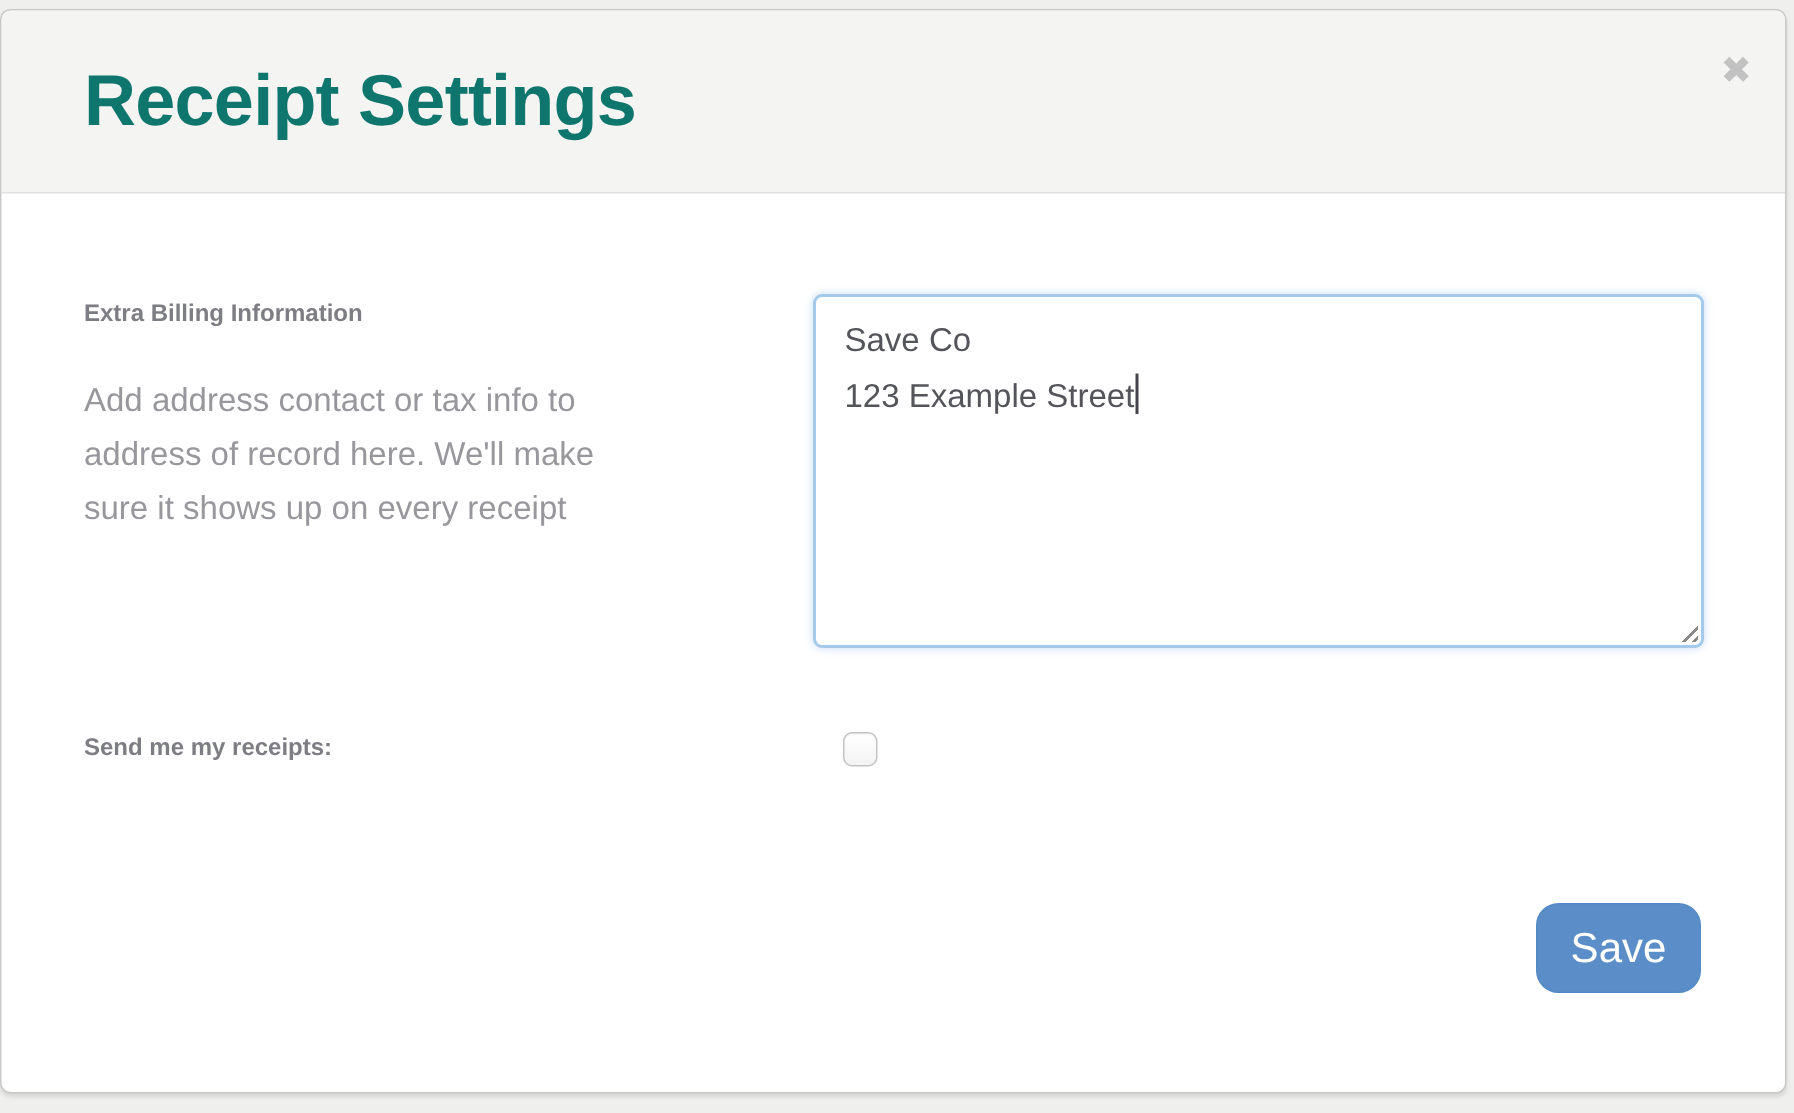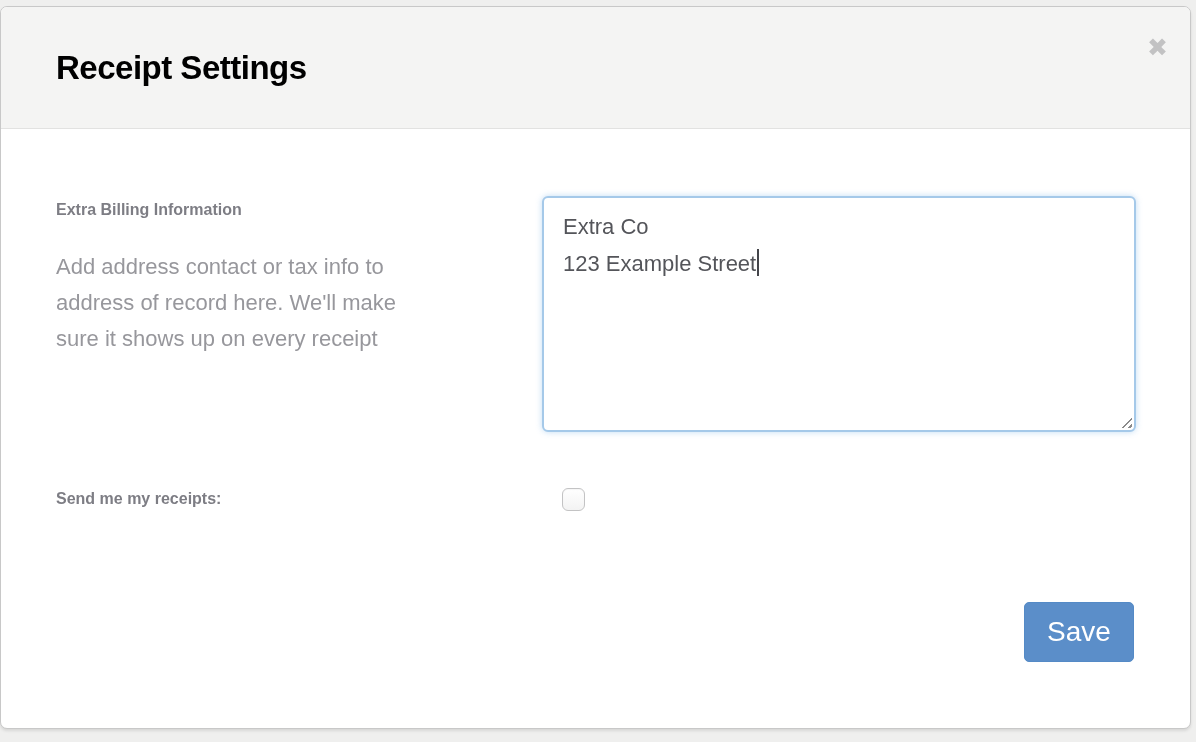--- a/index.html
+++ b/index.html
@@ -23,23 +23,23 @@
     height: 122px;
     background: #f4f4f3;
     border-bottom: 1px solid #e2e2e1;
     display: flex;
     align-items: center;
     padding-left: 55px;
     position: relative;
   }
   .modal-title {
     margin: 0;
-    font-size: 33px;
+    font-size: 48px;
     font-weight: bold;
-    color: #000000;
+    color: #0f766e;
     letter-spacing: -0.5px;
   }
   .close-btn {
     position: absolute;
     top: 28px; right: 22px;
     background: none;
     border: none;
     padding: 0;
     font-size: 25px;
     line-height: 1;
@@ -112,21 +112,21 @@
     margin-top: 3px;
     cursor: pointer;
     flex: none;
   }
   .save-btn {
     position: absolute;
     right: 56px; bottom: 66px;
     width: 110px; height: 60px;
     background: #5b8ec9;
     border: 1px solid #548ac6;
-    border-radius: 5px;
+    border-radius: 15px;
     color: #ffffff;
     font-size: 28px;
     font-family: "Liberation Sans", sans-serif;
     cursor: pointer;
   }
 </style>
 </head>
 <body>
 
 <div class="modal">
@@ -143,21 +143,21 @@
         <div class="field-label">Extra Billing Information</div>
         <div class="field-desc">
           <div>Add address contact or tax info to</div>
           <div>address of record here. We'll make</div>
           <div>sure it shows up on every receipt</div>
         </div>
       </div>
 
       <div class="textarea" role="textbox" aria-multiline="true">
         <div class="ta-line">
-          <span>Extra Co</span>
+          <span>Save Co</span>
         </div>
         <div class="ta-line">
           <span>123 Example Street</span><span class="caret"></span>
         </div>
         <div class="resize-handle"></div>
       </div>
     </div>
 
     <div class="row receipts-row">
       <div class="left-col">

